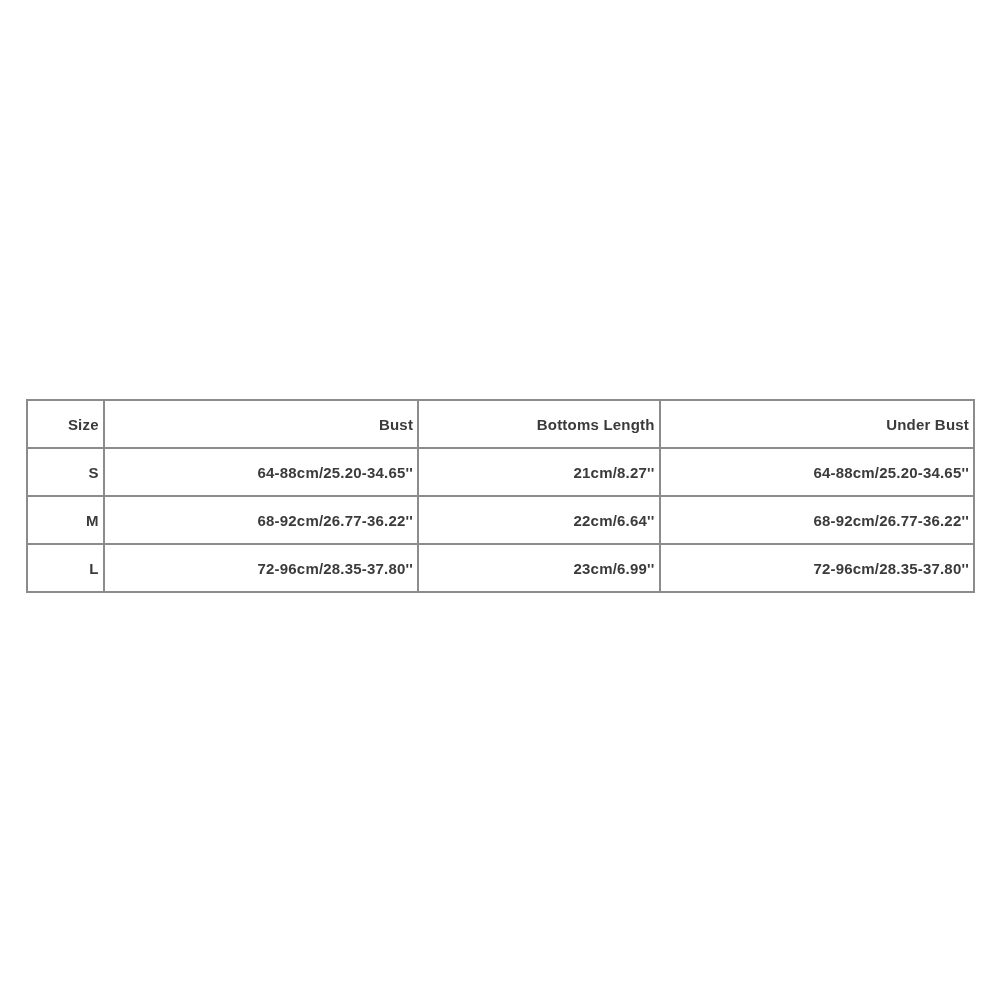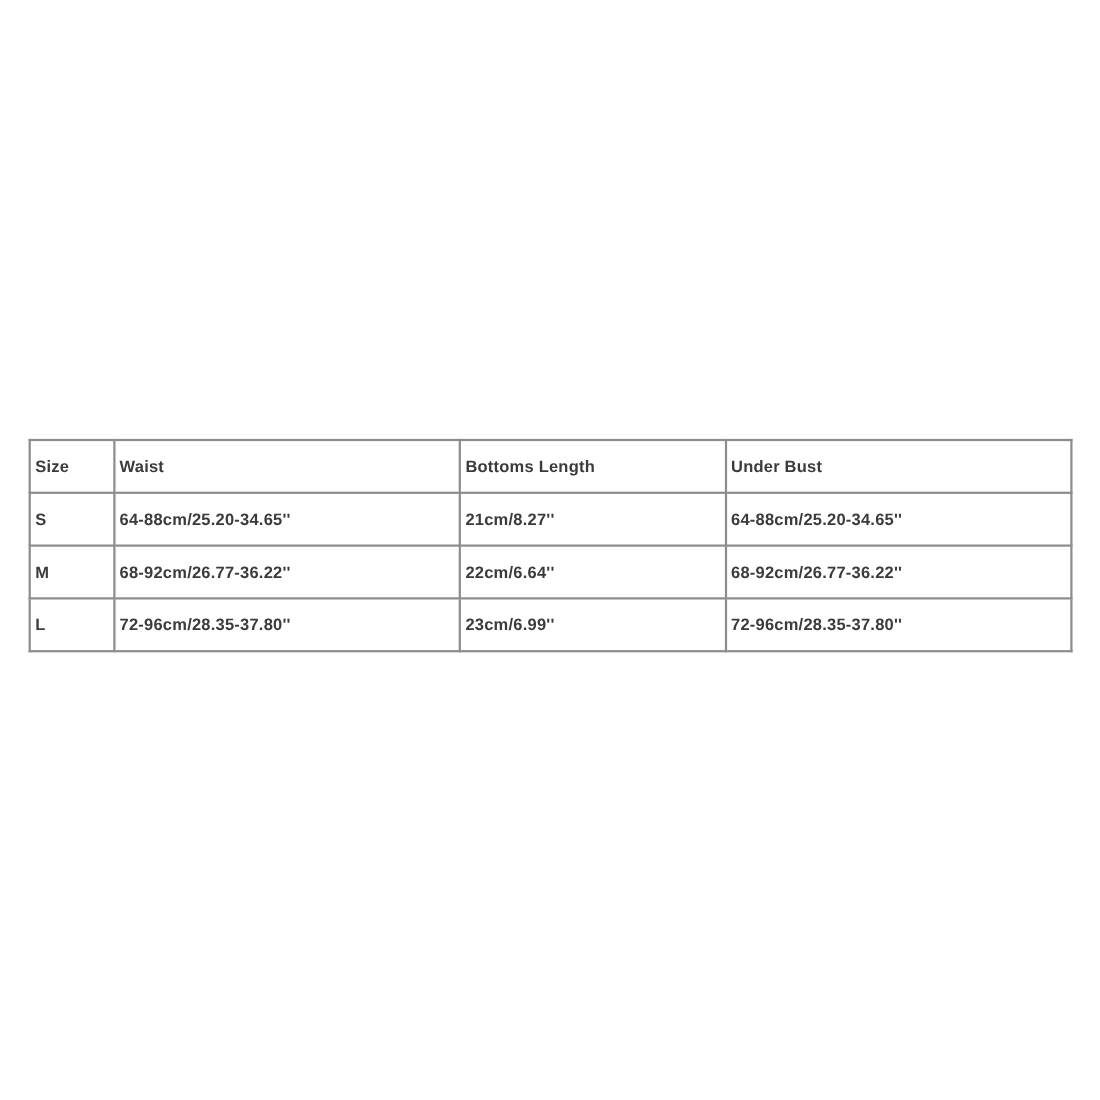--- a/index.html
+++ b/index.html
@@ -22,21 +22,21 @@
   }
   table.size-chart {
     width: 100%;
     border-collapse: collapse;
     table-layout: fixed;
   }
   table.size-chart th,
   table.size-chart td {
     border: 2px solid #8c8c8c;
     height: 48px;
-    text-align: left;
+    text-align: right;
     vertical-align: middle;
     font-size: 15px;
     font-weight: bold;
     color: #3b3b3b;
     letter-spacing: 0.2px;
     padding: 0 4px;
     box-sizing: border-box;
   }
   col.c-size   { width: 8.1%; }
   col.c-waist  { width: 33.2%; }
@@ -50,21 +50,21 @@
   <table class="size-chart">
     <colgroup>
       <col class="c-size">
       <col class="c-waist">
       <col class="c-length">
       <col class="c-bust">
     </colgroup>
     <thead>
       <tr>
         <th>Size</th>
-        <th>Waist</th>
+        <th>Bust</th>
         <th>Bottoms Length</th>
         <th>Under Bust</th>
       </tr>
     </thead>
     <tbody>
       <tr>
         <td>S</td>
         <td>64-88cm/25.20-34.65''</td>
         <td>21cm/8.27''</td>
         <td>64-88cm/25.20-34.65''</td>

